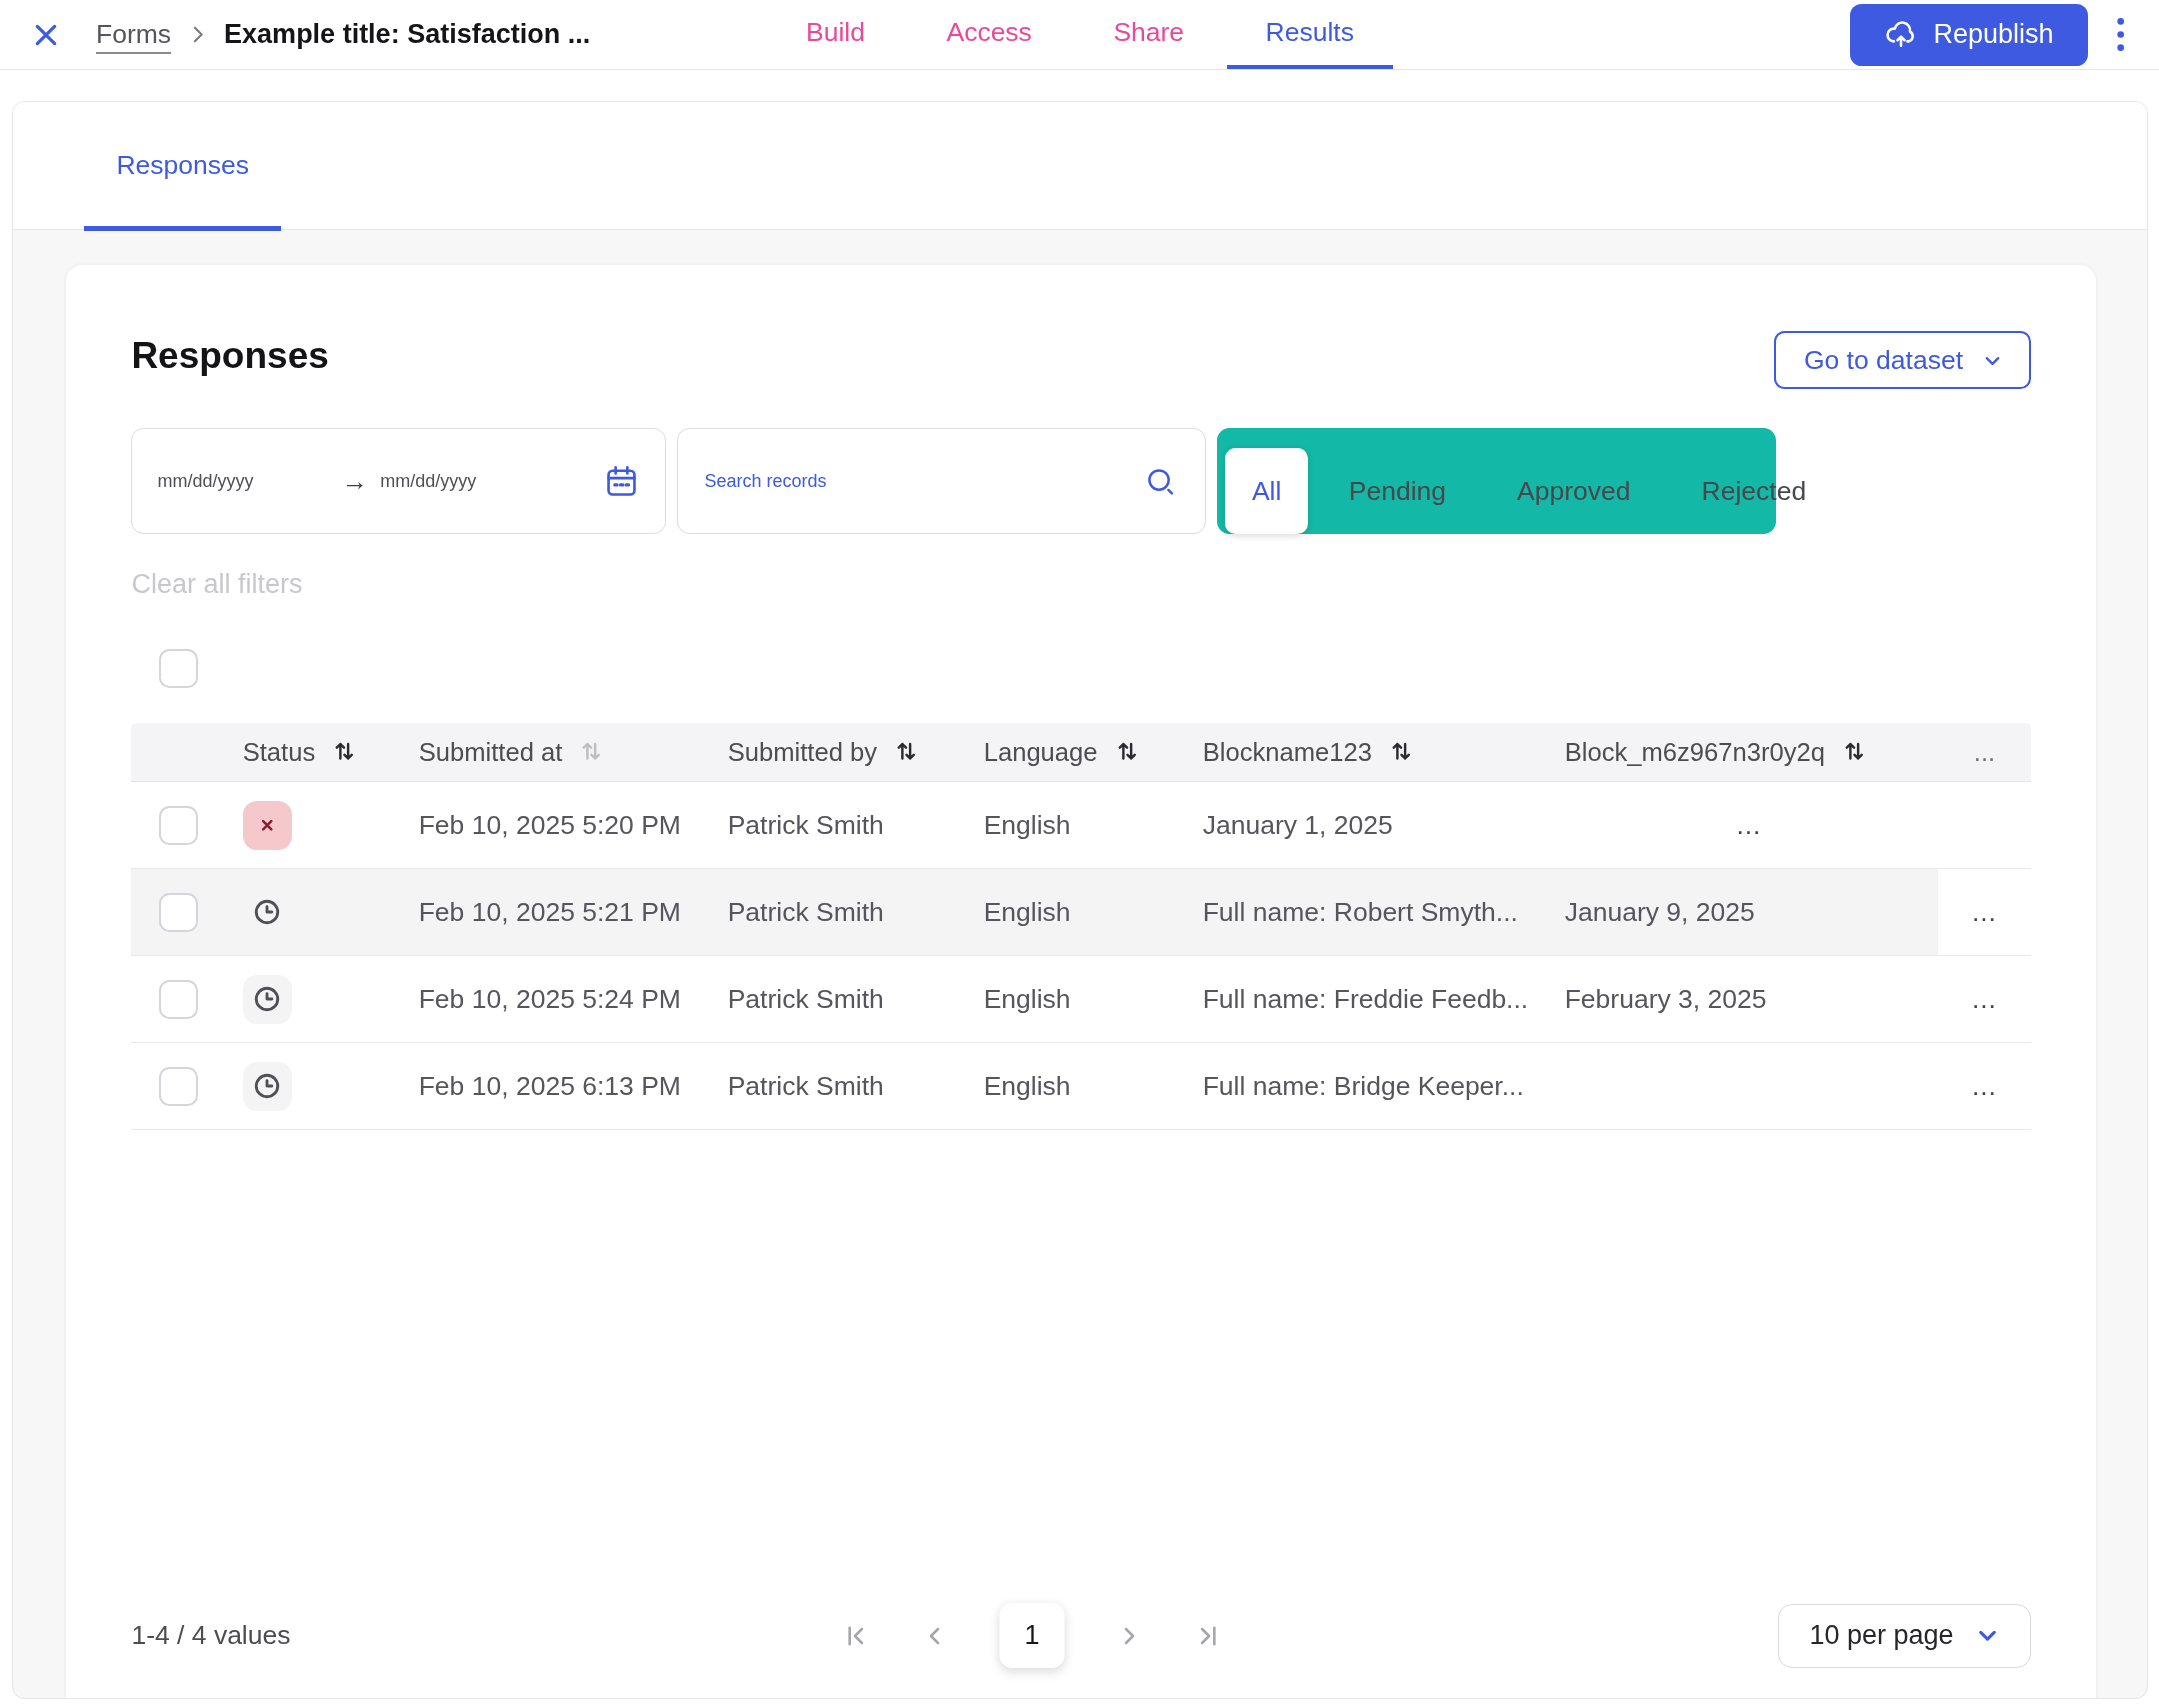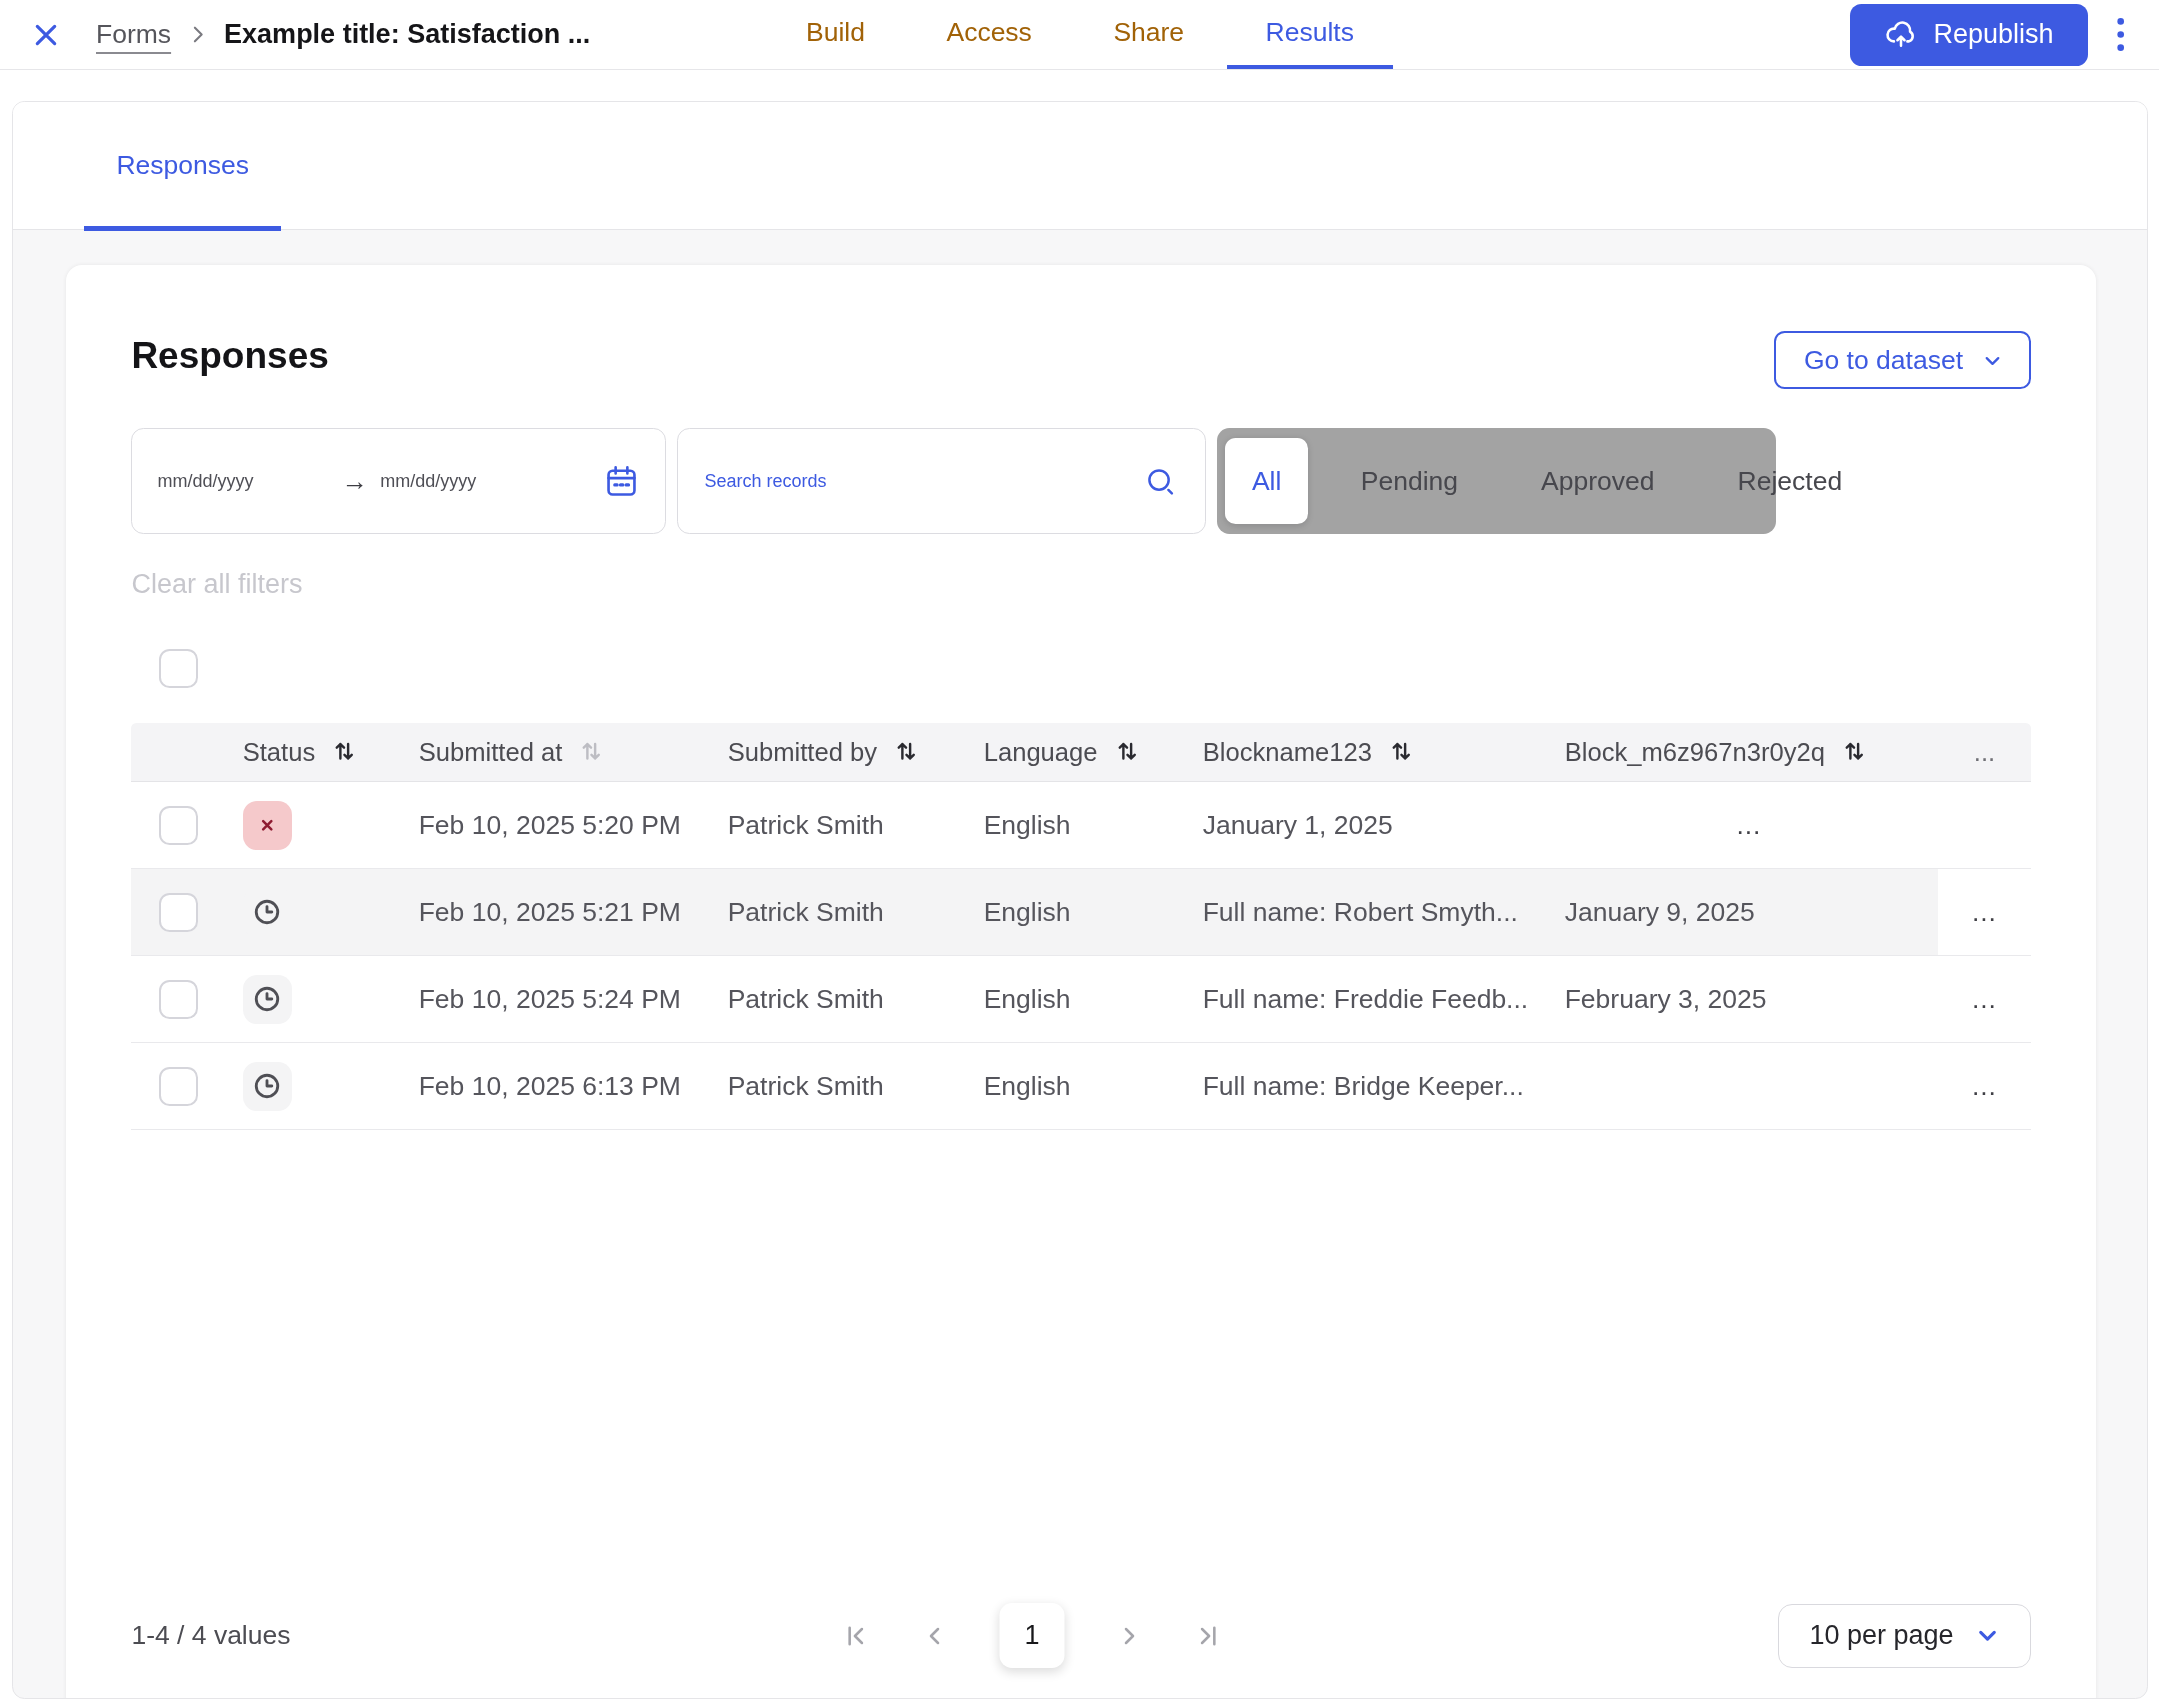--- a/index.html
+++ b/index.html
@@ -7,21 +7,21 @@
        font-family:"Liberation Sans","DejaVu Sans",sans-serif;color:#232329;}
   
   .topbar{position:absolute;top:0;left:0;right:0;height:70px;border-bottom:1.8px solid #e6e6e9;
           display:flex;align-items:center;padding:0 30px;box-sizing:border-box;background:#fff;}
   .iconbtn{background:none;border:none;padding:0;display:flex;align-items:center;justify-content:center;cursor:pointer;}
   .crumbs{display:flex;align-items:center;margin-left:34px;gap:14px;}
   .crumb-link{font-size:26.5px;color:#55555b;text-decoration:underline;text-decoration-color:#8a8a90;
               text-underline-offset:8.8px;text-decoration-thickness:1.8px;cursor:pointer;}
   .crumb-title{font-size:27px;font-weight:bold;color:#151518;white-space:nowrap;}
   .tabs{position:absolute;left:50%;transform:translateX(-50%);top:0;height:100%;display:flex;gap:3.5px;}
-  .tab{height:100%;display:flex;align-items:center;padding:0 39px;font-size:26.5px;color:#a16207;
+  .tab{height:100%;display:flex;align-items:center;padding:0 39px;font-size:26.5px;color:#ec4899;
        box-sizing:border-box;border-bottom:4.4px solid transparent;cursor:pointer;}
   .tab.active{color:var(--accent);border-bottom-color:var(--accent);}
   .topbar-actions{margin-left:auto;display:flex;align-items:center;gap:23px;}
   .btn-republish{display:flex;align-items:center;gap:16px;height:62px;padding:0 34px;border:none;
                  border-radius:11.5px;background:var(--accent);color:#fff;font-size:27px;cursor:pointer;
                  font-family:inherit;}
   
   .container{position:absolute;left:12.4px;right:12.4px;top:101px;bottom:8.8px;border:1.8px solid #e5e5e8;
              border-radius:12.4px;display:flex;flex-direction:column;overflow:hidden;background:#f7f7f8;}
   .tabstrip{height:127px;min-height:127px;background:#fff;border-bottom:1.8px solid #e5e5e8;
@@ -41,22 +41,22 @@
   
   .filters{margin-top:39px;display:flex;gap:10.6px;align-items:center;}
   .box{height:106px;border:1.8px solid #dcdce1;border-radius:12.4px;background:#fff;display:flex;
        align-items:center;box-sizing:border-box;}
   .date-box{width:535px;padding:0 25px;cursor:text;}
   .ph{font-size:18px;color:#4f4f56;}
   .ph-start{width:184px;}
   .date-arrow{font-size:26.5px;color:#3c3c42;margin-right:12.4px;}
   .search-box{width:529px;padding:0 26.5px;cursor:text;}
   .ph-search{color:var(--accent);}
-  .segmented{width:559px;background:#a3a3a3;border-radius:12.4px;height:106px;display:flex;align-items:center;
-             padding:0 8.8px;gap:23px;box-sizing:border-box;}
+  .segmented{width:559px;background:#14b8a6;border-radius:12.4px;height:106px;display:flex;align-items:flex-end;
+             padding:0 8.8px;gap:11px;box-sizing:border-box;}
   .seg{height:86px;display:flex;align-items:center;padding:0 30px;font-size:26.5px;color:#47474d;
        border-radius:10.6px;cursor:pointer;}
   .seg.active{background:#fff;color:var(--accent);box-shadow:0 1.8px 6.2px rgba(15,15,20,.15);padding:0 26.5px;}
   .clear-filters{margin-top:35px;font-size:27px;color:#c7c7cd;width:fit-content;}
   
   .cb{display:inline-block;width:39px;height:39px;border:2.2px solid #d5d5db;border-radius:10.6px;
       background:#fff;box-sizing:border-box;cursor:pointer;}
   .selectall{margin-top:49px;margin-left:28px;display:flex;}
   
   .table{margin-top:35px;}

